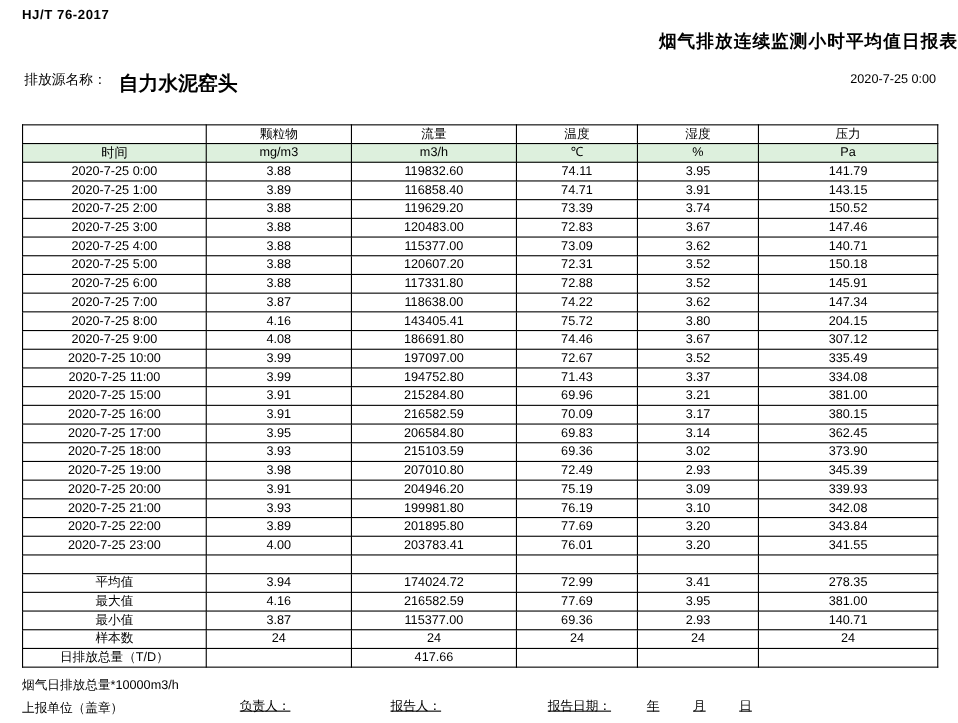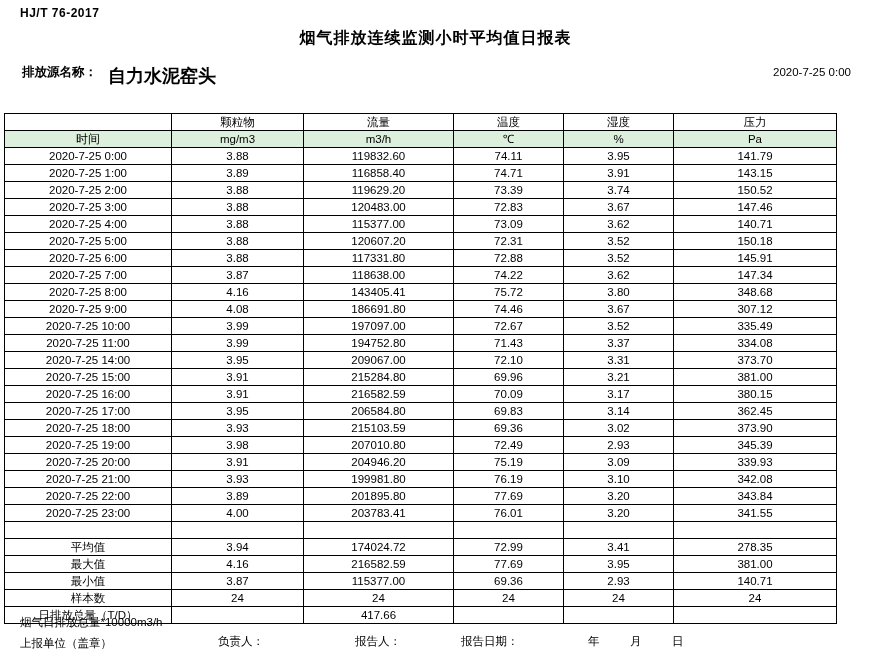--- a/index.html
+++ b/index.html
@@ -27,48 +27,48 @@
     top: 6px;
     font-size: 12px;
     font-weight: bold;
     letter-spacing: 0.5px;
   }
   .title {
     position: absolute;
     left: 0;
     top: 28px;
     width: 871px;
-    text-align: center;
+    text-align: right;
     font-size: 16px;
     font-weight: bold;
     letter-spacing: 1px;
   }
   .src-label {
     position: absolute;
     left: 22px;
     top: 64px;
     font-size: 12.5px;
-    font-weight: bold;
+    font-weight: normal;
   }
   .src-value {
     position: absolute;
     left: 108px;
     top: 64px;
     font-size: 18px;
     font-weight: bold;
   }
   .report-time {
     position: absolute;
     right: 20px;
     top: 66px;
     font-size: 11.5px;
   }
   table.report {
     position: absolute;
-    left: 4px;
+    left: 20px;
     top: 113px;
     width: 832px;
     border-collapse: collapse;
     table-layout: fixed;
     font-size: 11.5px;
   }
   table.report td, table.report th {
     border: 1px solid #000000;
     text-align: center;
     padding: 0;
@@ -123,24 +123,25 @@
     position: absolute;
     top: 634px;
     left: 0;
     width: 871px;
     height: 18px;
     font-size: 11.5px;
   }
   .ff {
     position: absolute;
     font-size: 11.5px;
+    text-decoration: underline;
   }
   .ff-resp { left: 218px; }
   .ff-reporter { left: 355px; }
-  .ff-date { left: 461px; }
+  .ff-date { left: 498px; }
   .ff-y { left: 588px; }
   .ff-m { left: 630px; }
   .ff-d { left: 672px; }
   .col-time { width: 167px; }
   .col-pm { width: 132px; }
   .col-flow { width: 150px; }
   .col-temp { width: 110px; }
   .col-hum { width: 110px; }
   .col-pres { width: 163px; }
 </style>
@@ -246,21 +247,21 @@
           <td>74.22</td>
           <td>3.62</td>
           <td>147.34</td>
         </tr>
         <tr>
           <td>2020-7-25 8:00</td>
           <td>4.16</td>
           <td>143405.41</td>
           <td>75.72</td>
           <td>3.80</td>
-          <td>348.68</td>
+          <td>204.15</td>
         </tr>
         <tr>
           <td>2020-7-25 9:00</td>
           <td>4.08</td>
           <td>186691.80</td>
           <td>74.46</td>
           <td>3.67</td>
           <td>307.12</td>
         </tr>
         <tr>
@@ -271,28 +272,20 @@
           <td>3.52</td>
           <td>335.49</td>
         </tr>
         <tr>
           <td>2020-7-25 11:00</td>
           <td>3.99</td>
           <td>194752.80</td>
           <td>71.43</td>
           <td>3.37</td>
           <td>334.08</td>
-        </tr>
-        <tr>
-          <td>2020-7-25 14:00</td>
-          <td>3.95</td>
-          <td>209067.00</td>
-          <td>72.10</td>
-          <td>3.31</td>
-          <td>373.70</td>
         </tr>
         <tr>
           <td>2020-7-25 15:00</td>
           <td>3.91</td>
           <td>215284.80</td>
           <td>69.96</td>
           <td>3.21</td>
           <td>381.00</td>
         </tr>
         <tr>

